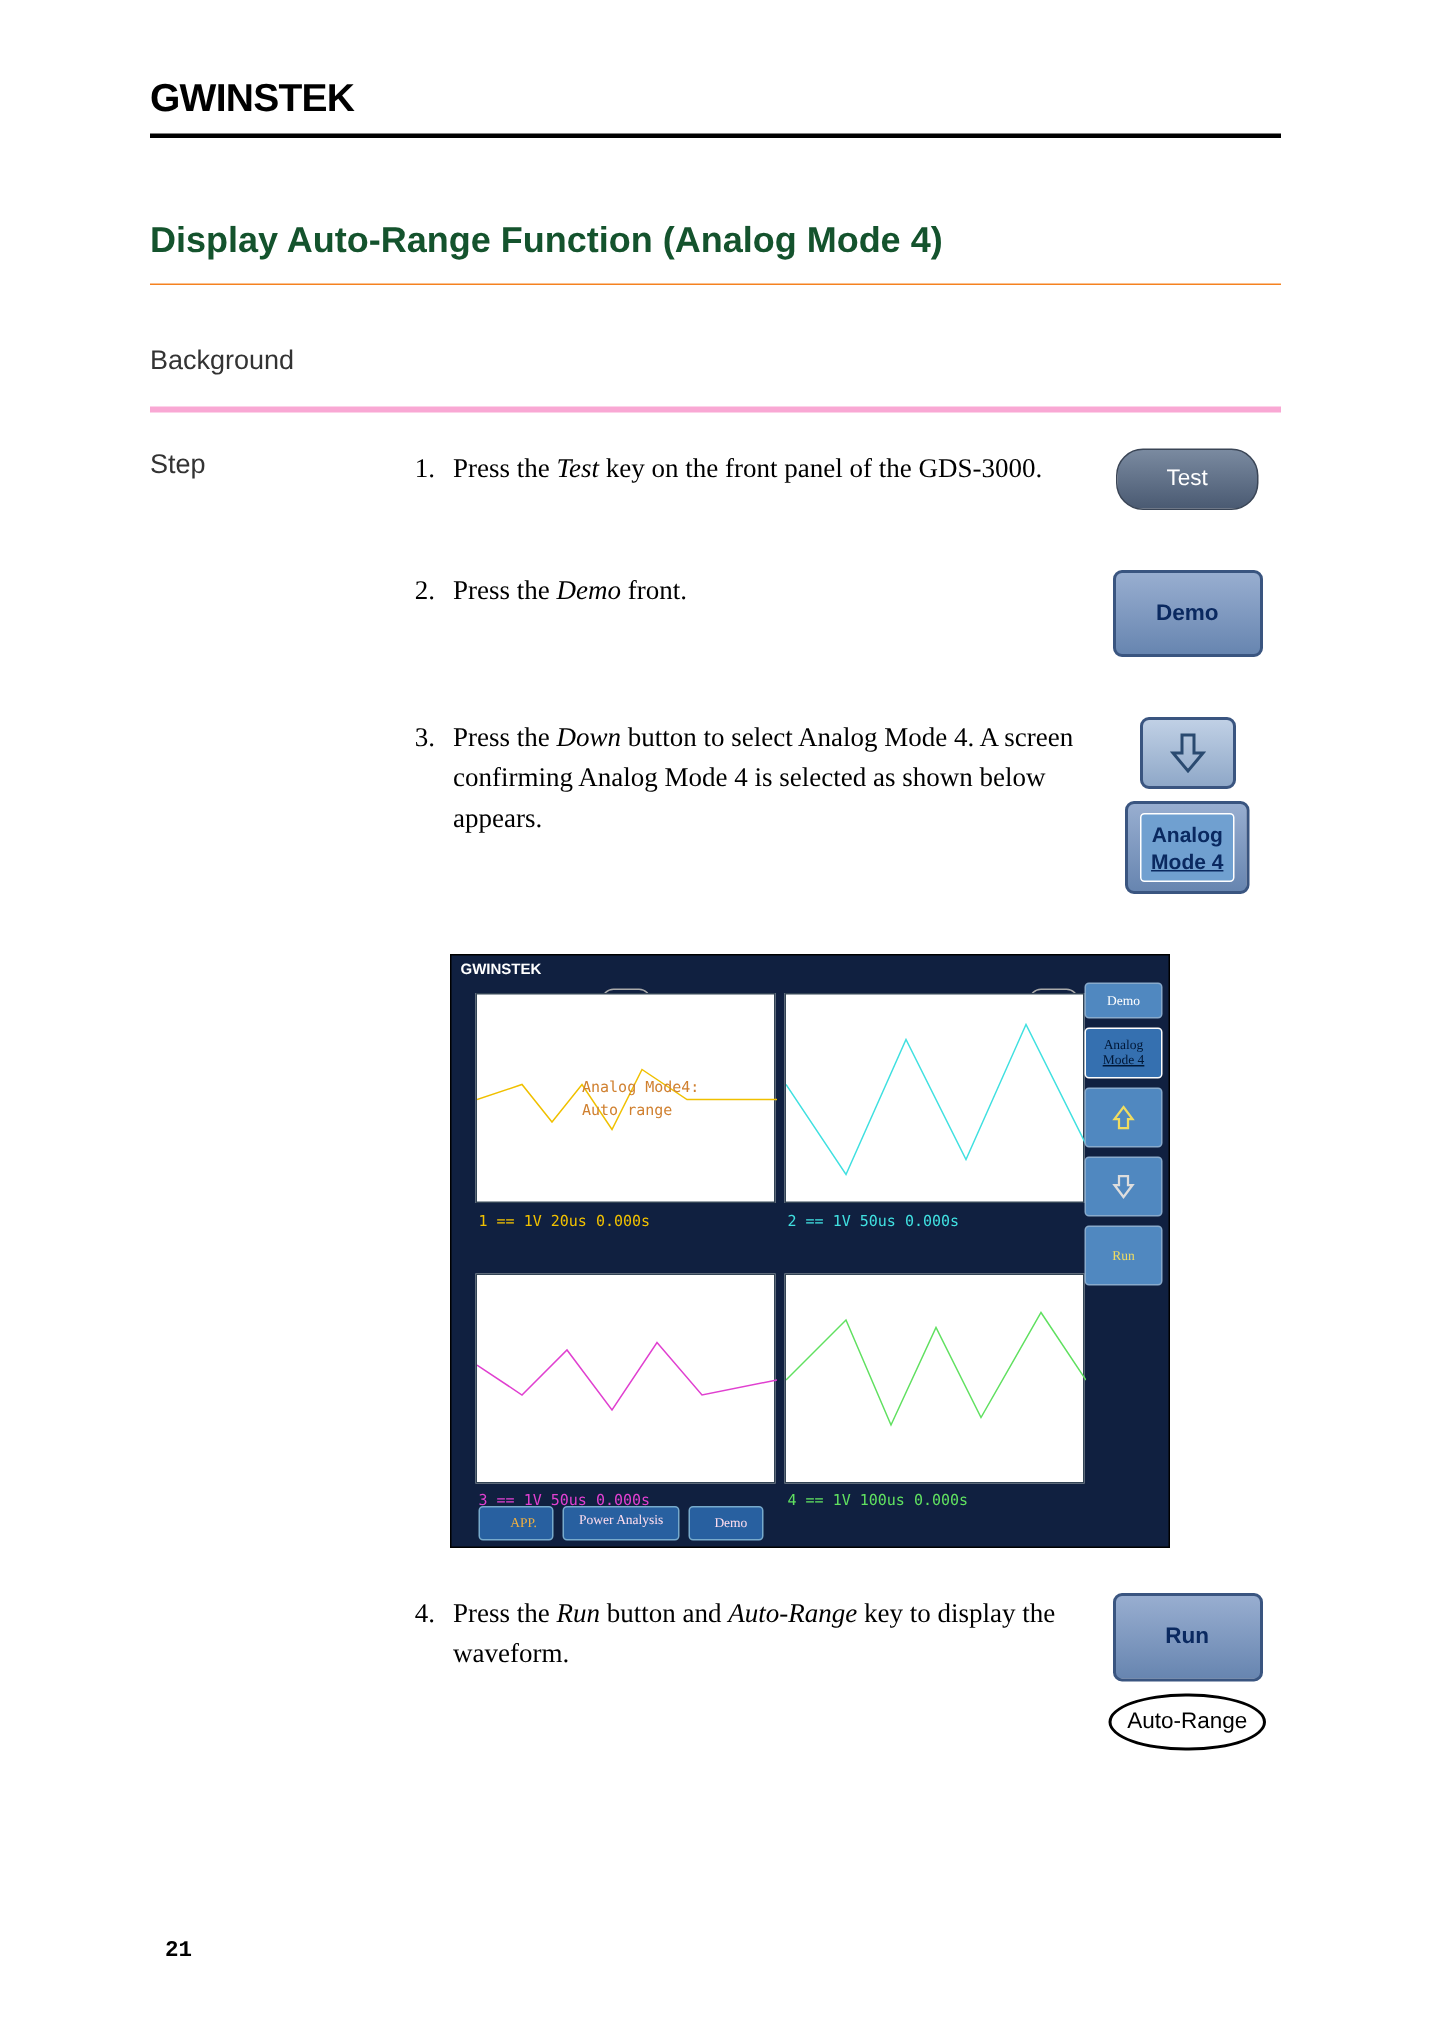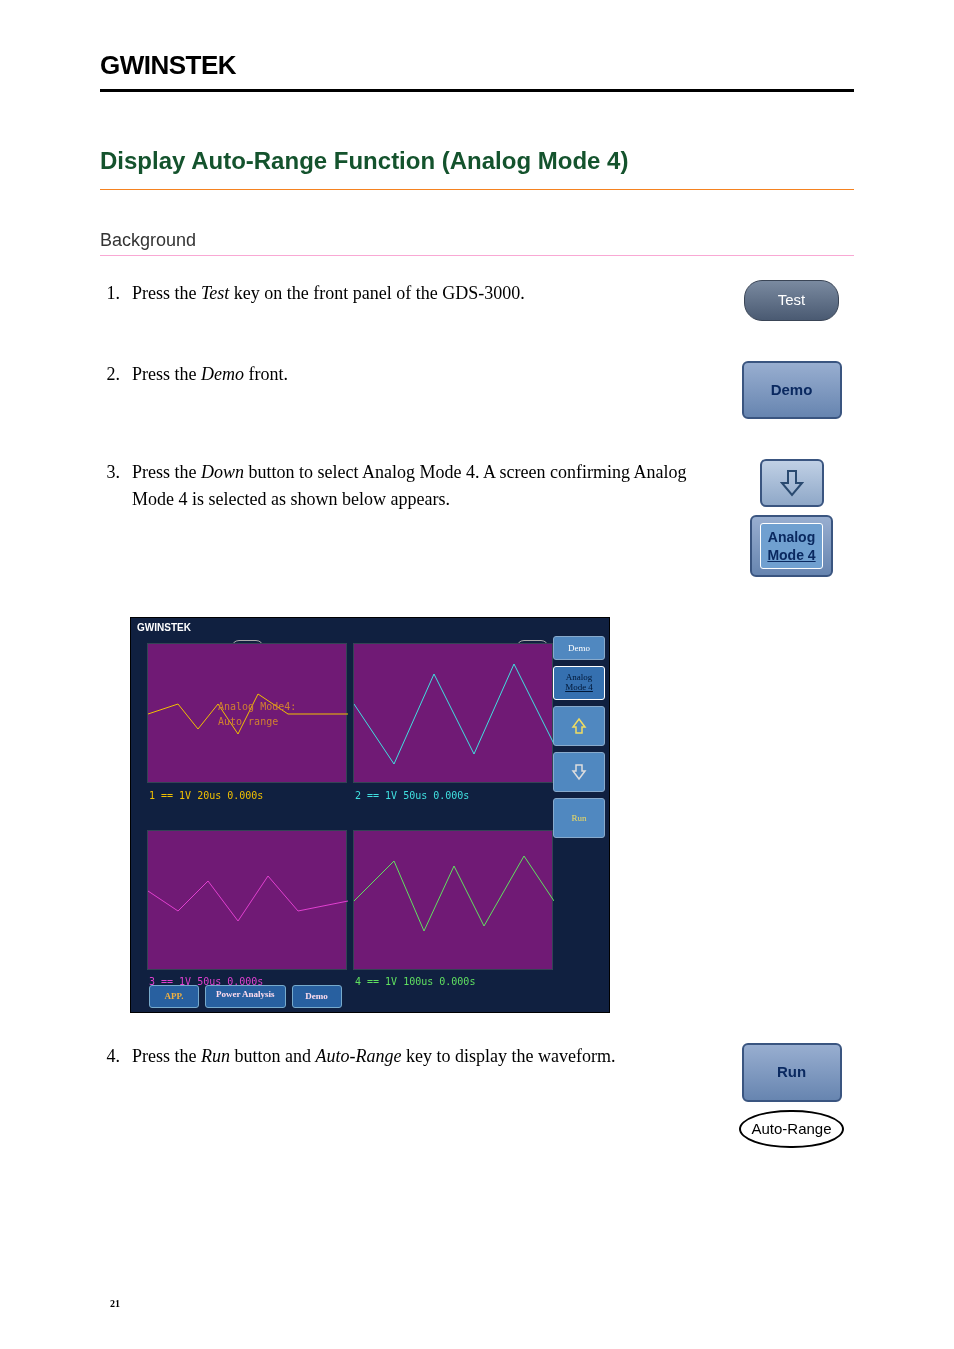--- a/index.html
+++ b/index.html
@@ -44,22 +44,22 @@
       padding-bottom: 14px;
       border-bottom: 1px solid #f58220;
       margin-bottom: 40px;
     }
     .row {
       display: flex;
       gap: 20px;
       margin-bottom: 0;
     }
     .row-bg {
-      border-bottom: 1px solid #f9a8d4;
-      padding-bottom: 4px;
+      border-bottom: 4px solid #f9a8d4;
+      padding-bottom: 20px;
       margin-bottom: 24px;
     }
     .label-col {
       width: 150px;
       flex-shrink: 0;
       font-family: 'Segoe UI', Arial, sans-serif;
       font-size: 18px;
       color: #333;
     }
     .content-col {
@@ -199,21 +199,21 @@
     }
     .scr-sidebtn.sel {
       background: #3570b0;
       border-color: #fff;
       color: #001838;
     }
     .scr-quad {
       position: absolute;
       width: 200px;
       height: 140px;
-      background: #701a75;
+      background: #ffffff;
       border: 1px solid #345;
     }
     .q1 { top: 25px; left: 16px; }
     .q2 { top: 25px; left: 222px; }
     .q3 { top: 212px; left: 16px; }
     .q4 { top: 212px; left: 222px; }
     .scr-label {
       position: absolute;
       font-family: monospace;
       font-size: 10px;
@@ -222,58 +222,58 @@
       border: 1px solid #aaa;
       border-radius: 8px;
       padding: 0 6px;
       font-size: 9px;
       color: #ccc;
     }
     .page-num {
       position: absolute;
       bottom: 40px;
       left: 110px;
-      font-family: Liberation Serif, serif;
-      font-weight: bold;
-      font-size: 10px;
+      font-family: Liberation Mono, monospace;
+      font-weight: bold;
+      font-size: 15px;
     }
     em { font-style: italic; }
     .scr-btm {
       position: absolute;
       bottom: 4px;
       left: 18px;
       display: flex;
       gap: 6px;
     }
     .scr-btm-btn {
       background: #2860a0;
       border: 1px solid #7ac;
       border-radius: 3px;
       font-size: 9px;
       color: #fde;
       padding: 4px 10px;
-      text-align: center;
+      text-align: right;
       min-width: 50px;
-      font-weight: bold;
     }
   </style>
 </head>
 <body>
 
 <div class="header">
   <div class="logo">GWINSTEK</div>
 </div>
 
 <h2 class="section-title">Display Auto-Range Function (Analog Mode 4)</h2>
 
 <div class="row row-bg">
   <div class="label-col">Background</div>
 </div>
 
 <div class="row">
+  <div class="label-col">Step</div>
   <div class="content-col">
 
     <div class="step-item">
       <div class="step-text">
         <span class="step-num">1.</span>
         <span class="step-text-body">
           <span>Press the </span><em>Test</em><span> key on the front panel of the GDS-3000.</span>
         </span>
       </div>
       <div class="step-img">

